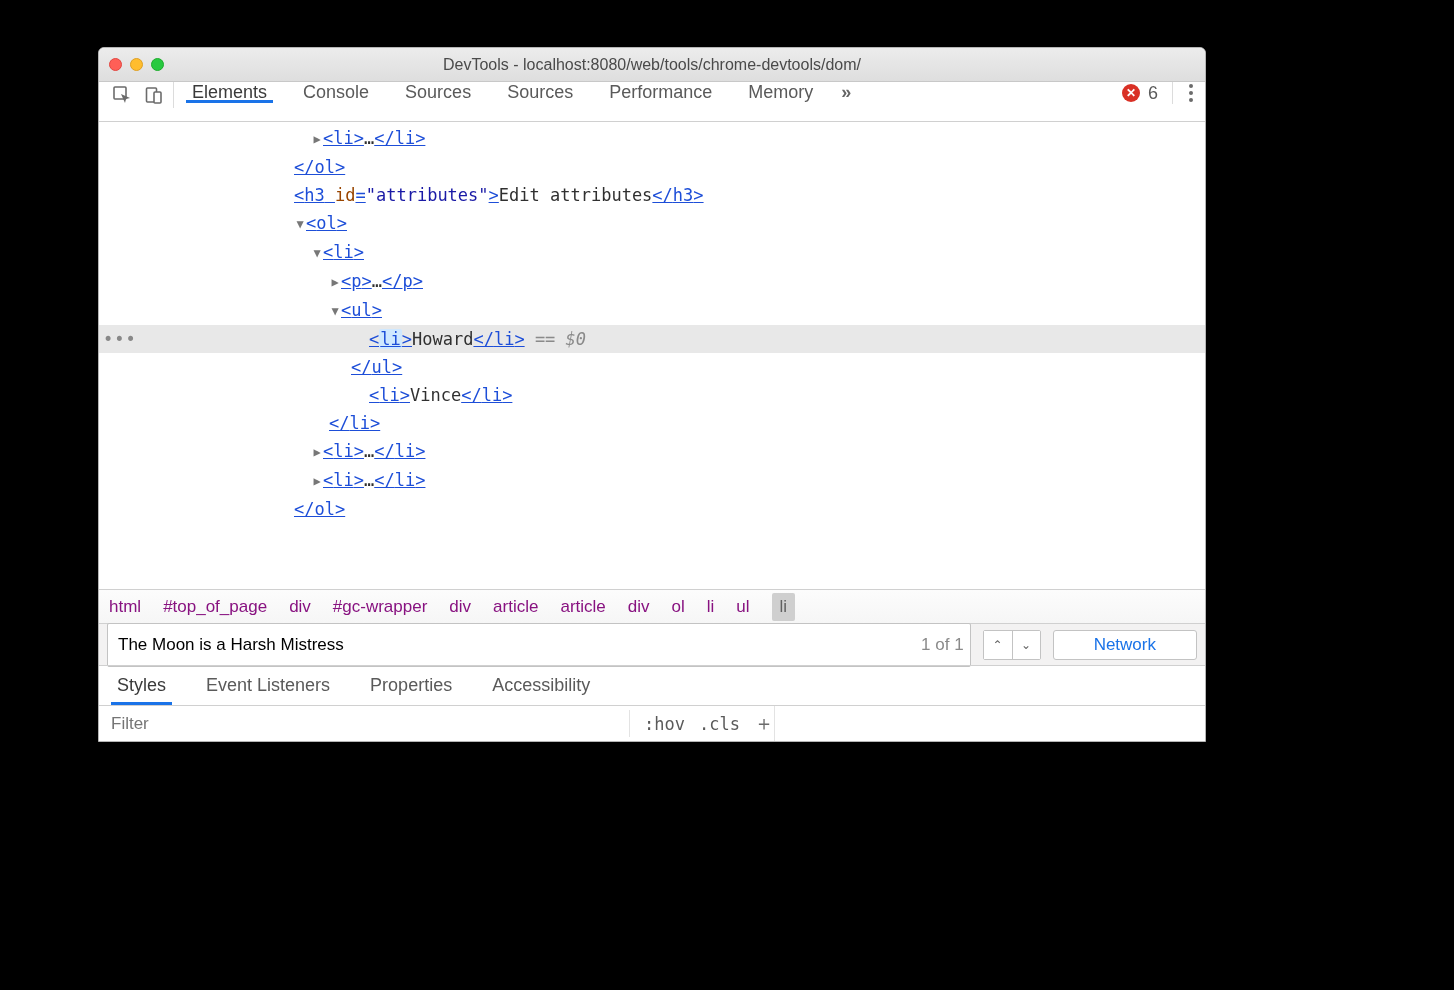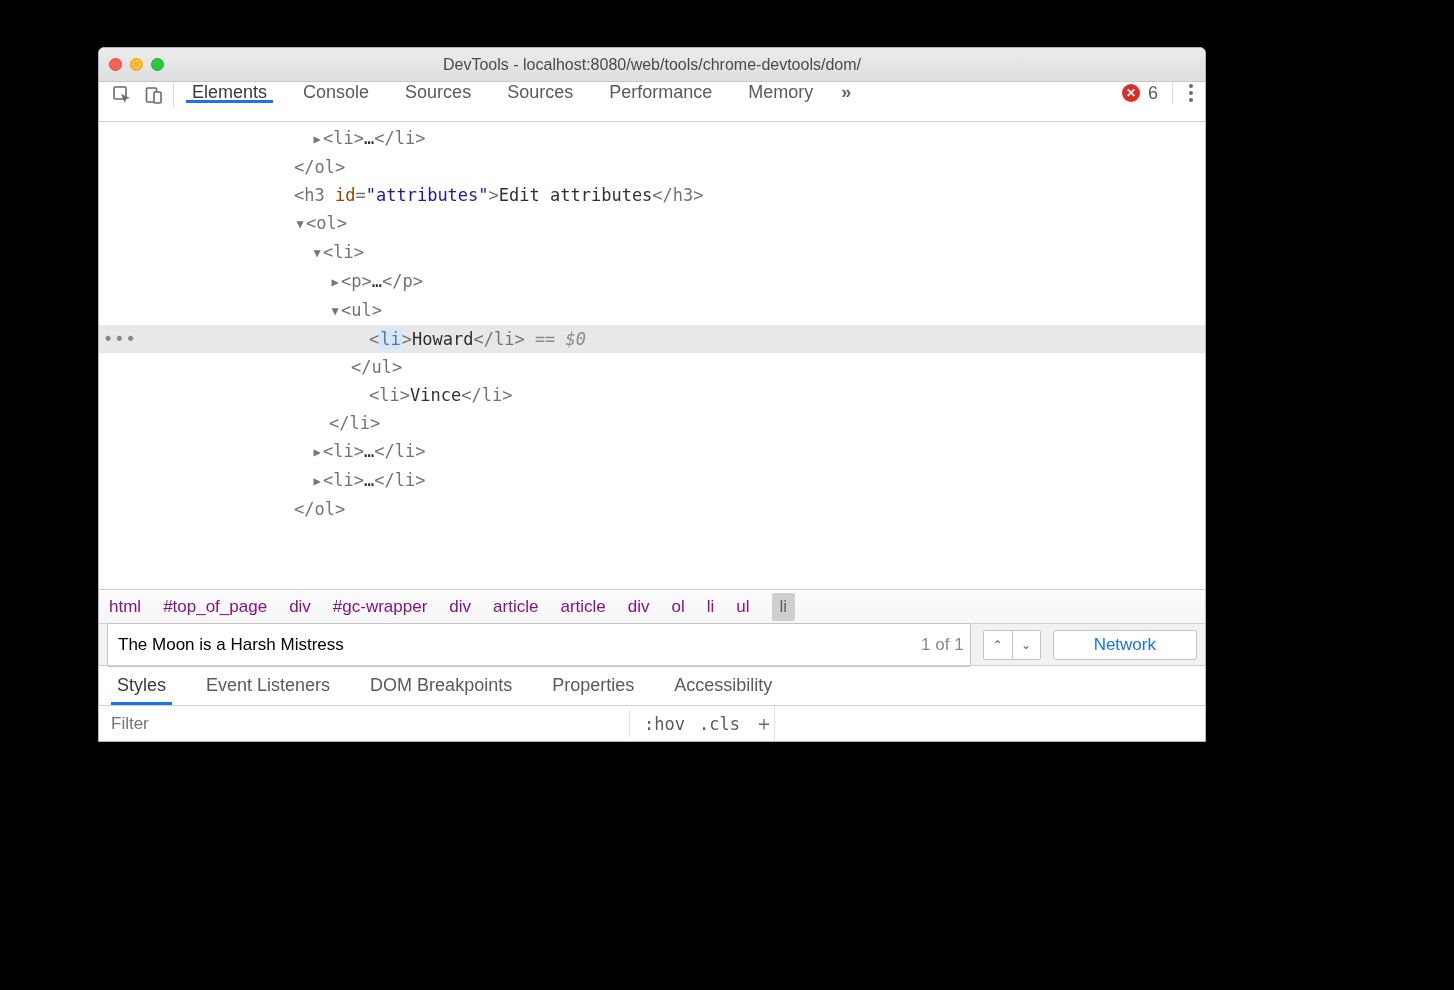--- a/index.html
+++ b/index.html
@@ -143,21 +143,21 @@
   .row { padding-left: 0; position: relative; }
   .row.highlight {
     background: #e8e8e8;
   }
   .row.highlight .lead-dots {
     position: absolute;
     left: 4px;
     color: #888;
     letter-spacing: 1px;
   }
-  .tag    { color: #737373; }
+  .tag    { color: #1d4ed8; text-decoration: underline; }
   .attr-n { color: #994500; }
   .attr-v { color: #1a1aa6; }
   .text   { color: #303030; }
   .ellips { color: #303030; }
   .dollar { color: #8a8a8a; font-style: italic; }
   .sel-tag {
     background: #cfe8ff;
     border-radius: 2px;
     padding: 0 1px;
   }
@@ -454,23 +454,20 @@
   </div>
 
   <div class="sub-tabs">
     <div class="sub-tab active">
         <span>Styles</span>
       </div>
     <div class="sub-tab">
         <span>Event Listeners</span>
       </div>
     <div class="sub-tab">
-        <span>DOM Breakpoints</span>
-      </div>
-    <div class="sub-tab">
         <span>Properties</span>
       </div>
     <div class="sub-tab">
         <span>Accessibility</span>
       </div>
   </div>
 
   <div class="styles-bar">
     <div class="styles-filter">
       <input type="text" placeholder="Filter" style="">

